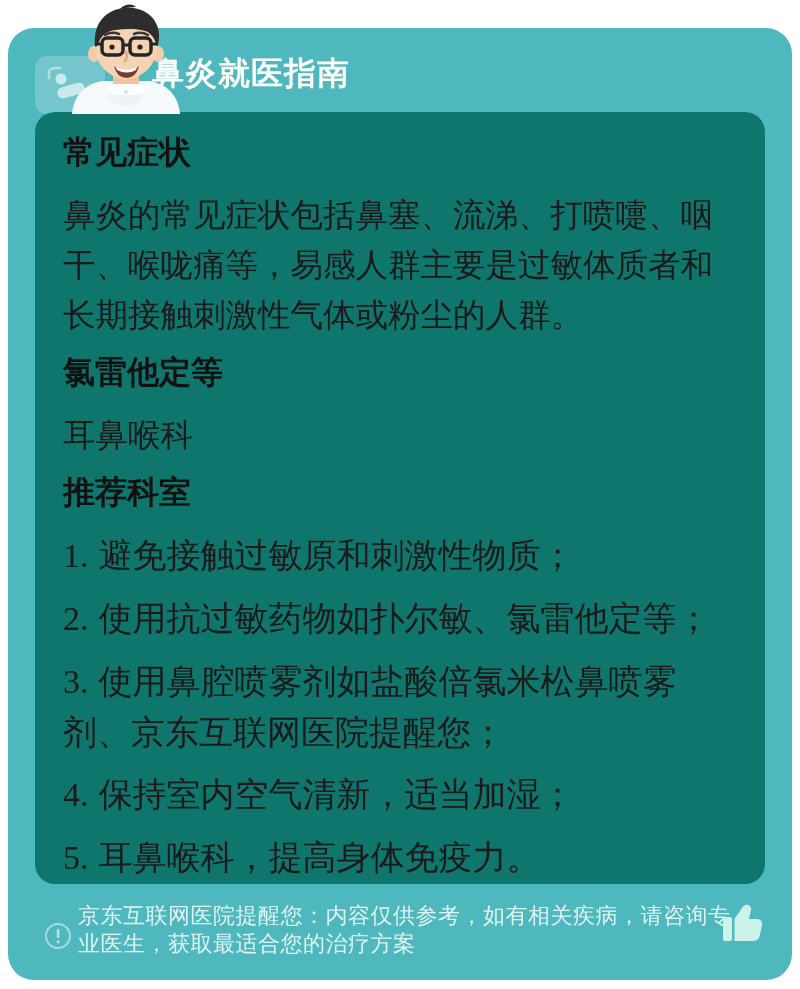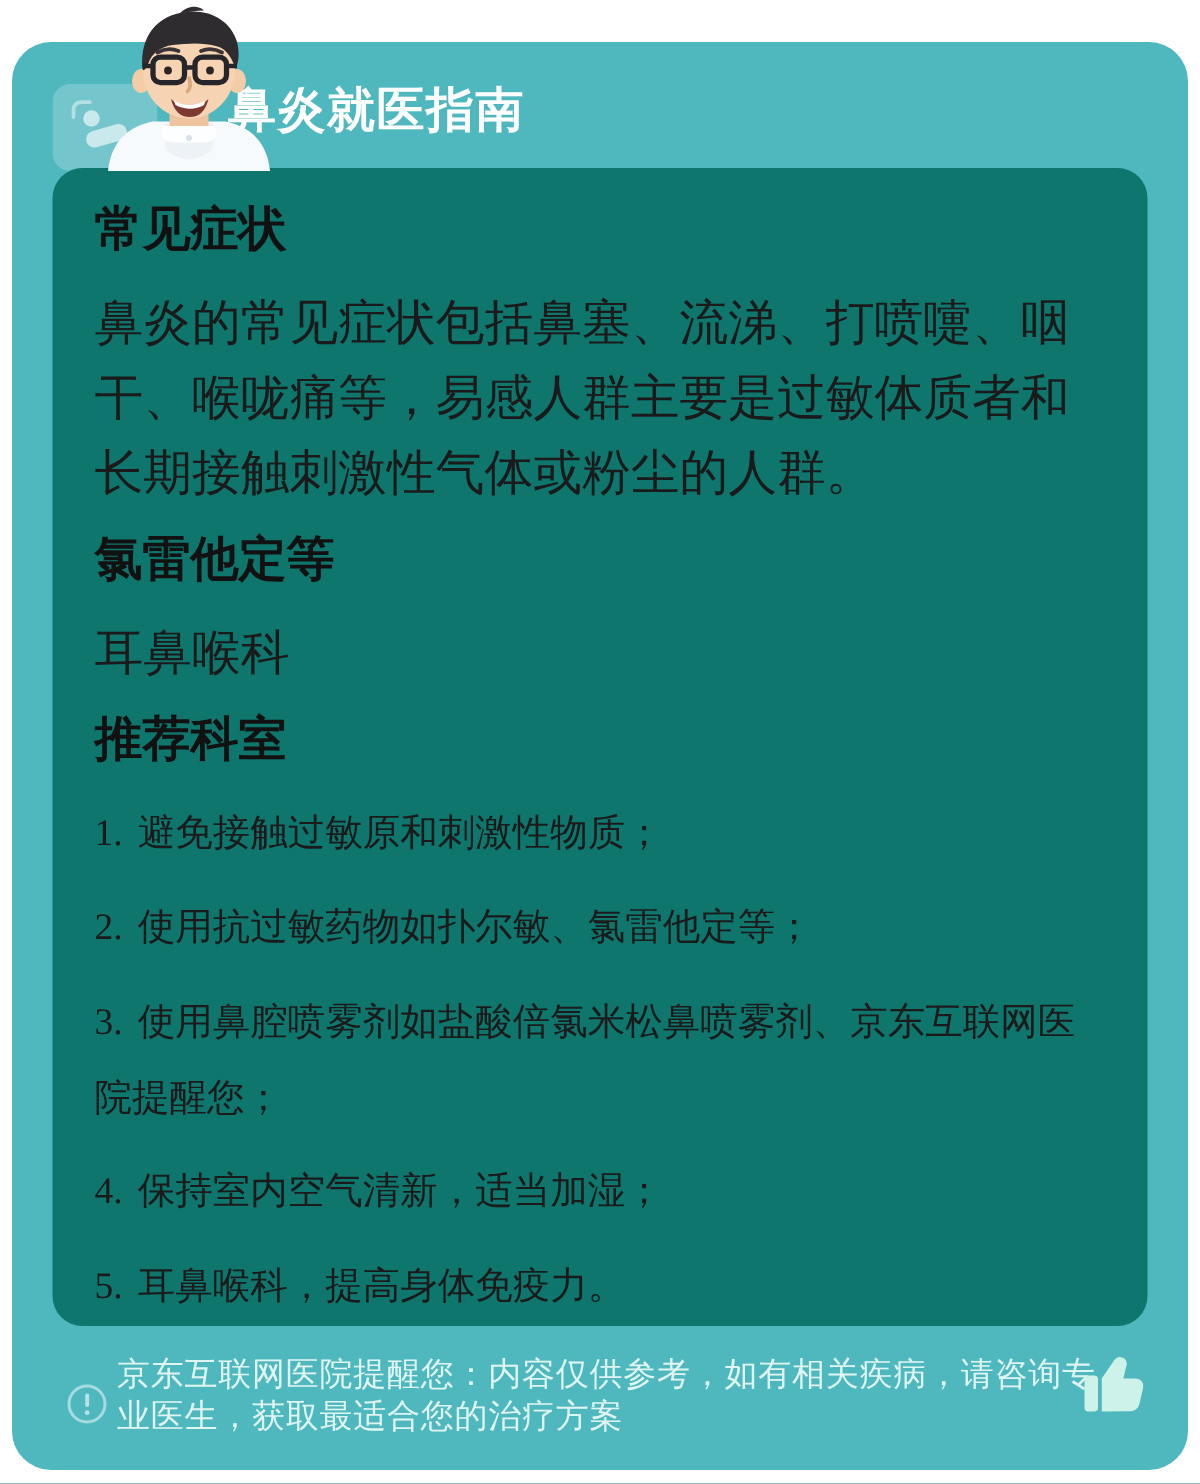--- a/index.html
+++ b/index.html
@@ -58,21 +58,21 @@
     font-weight:700; color:#111111;
     margin:14px 0 0 0;
   }
   .card h2:first-child { margin-top:0; }
   .card p.body-text {
     font-size:32.5px; line-height:50px;
     margin:20px 0 0 0;
     color:#1a1a1a;
   }
   .card p.list-item {
-    font-size:25px; line-height:50px;
+    font-size:34px; line-height:50px;
     margin:12px 0 0 0;
     color:#1a1a1a;
   }
   .card p.list-item.first { margin-top:20px; }
   .num {
     font-family:"Liberation Serif", serif;
     margin-right:10px;
   }
 
   

